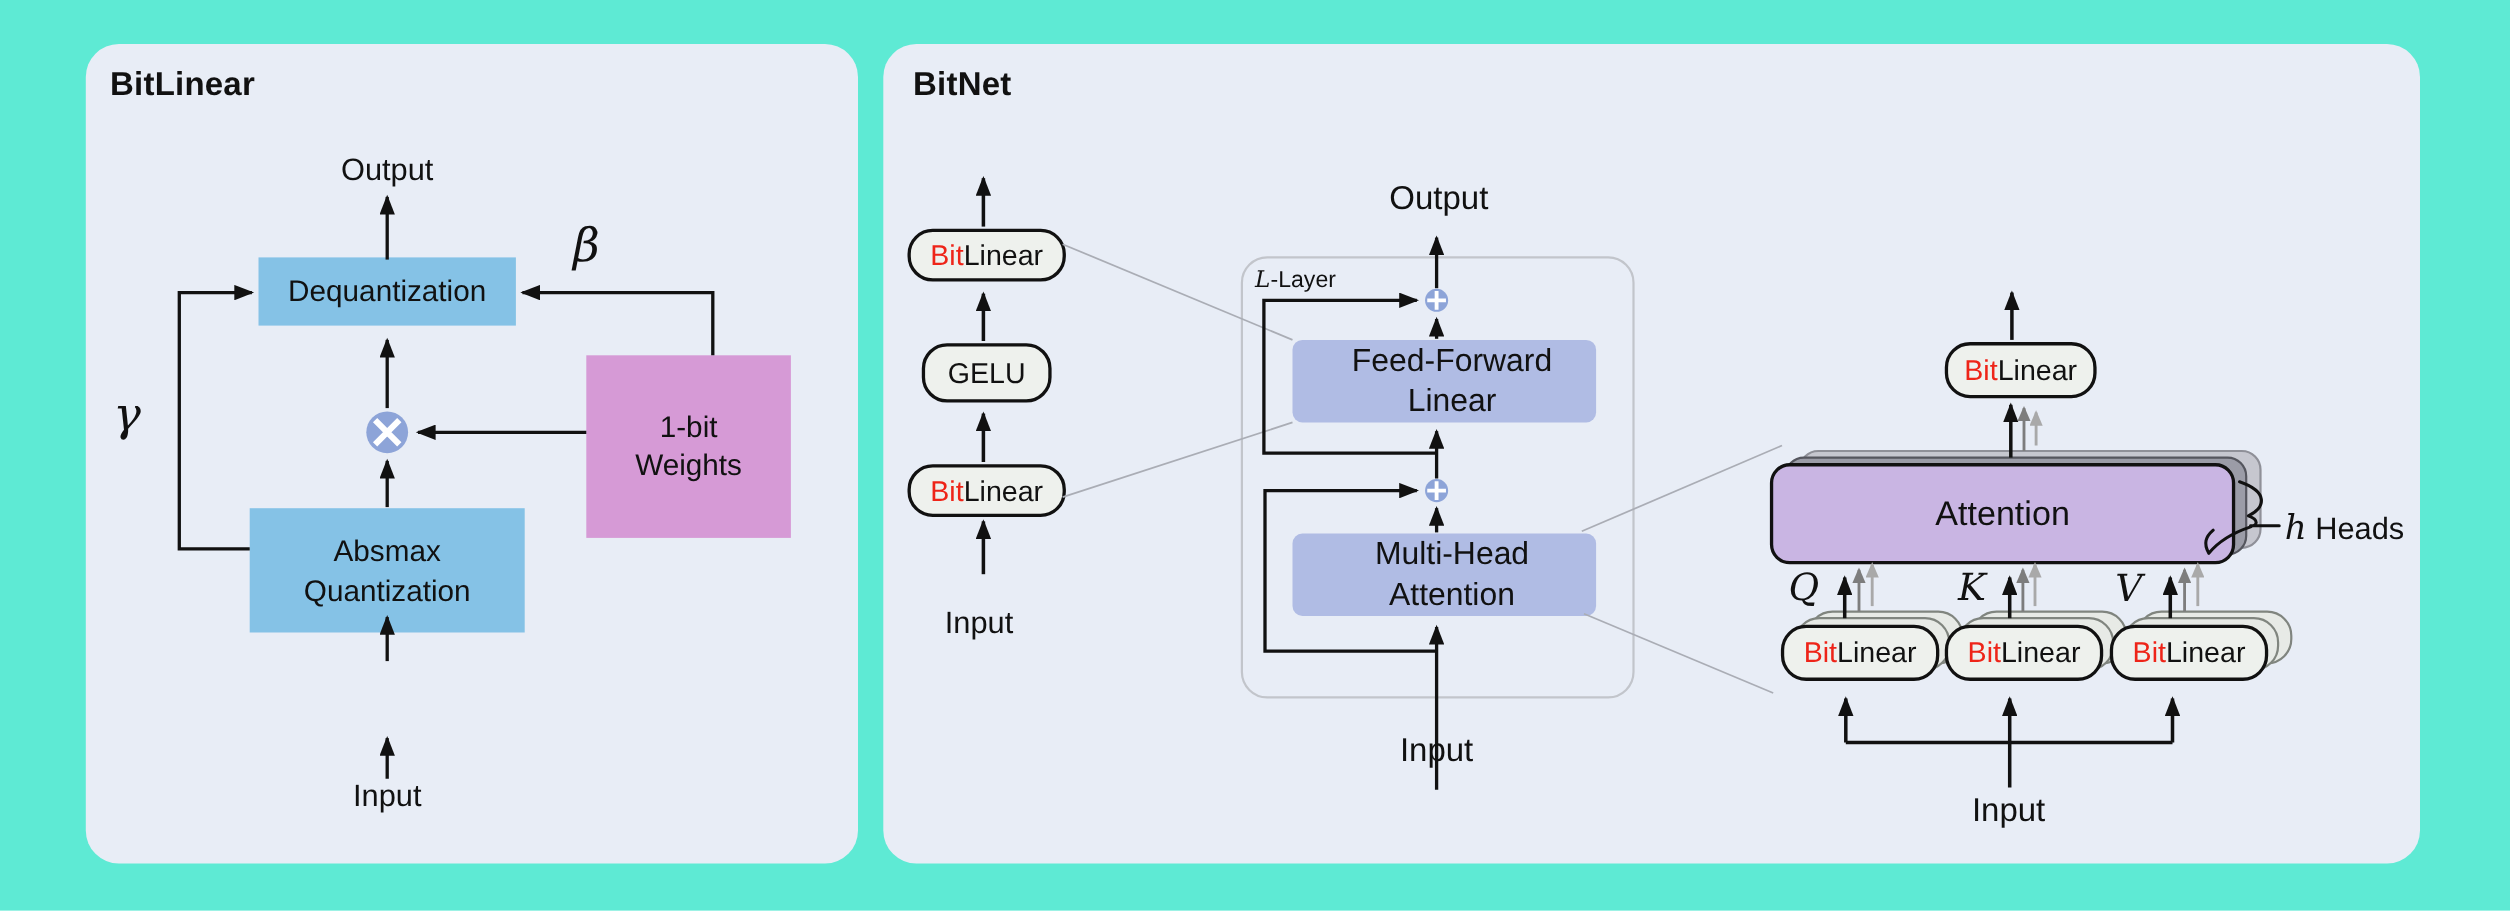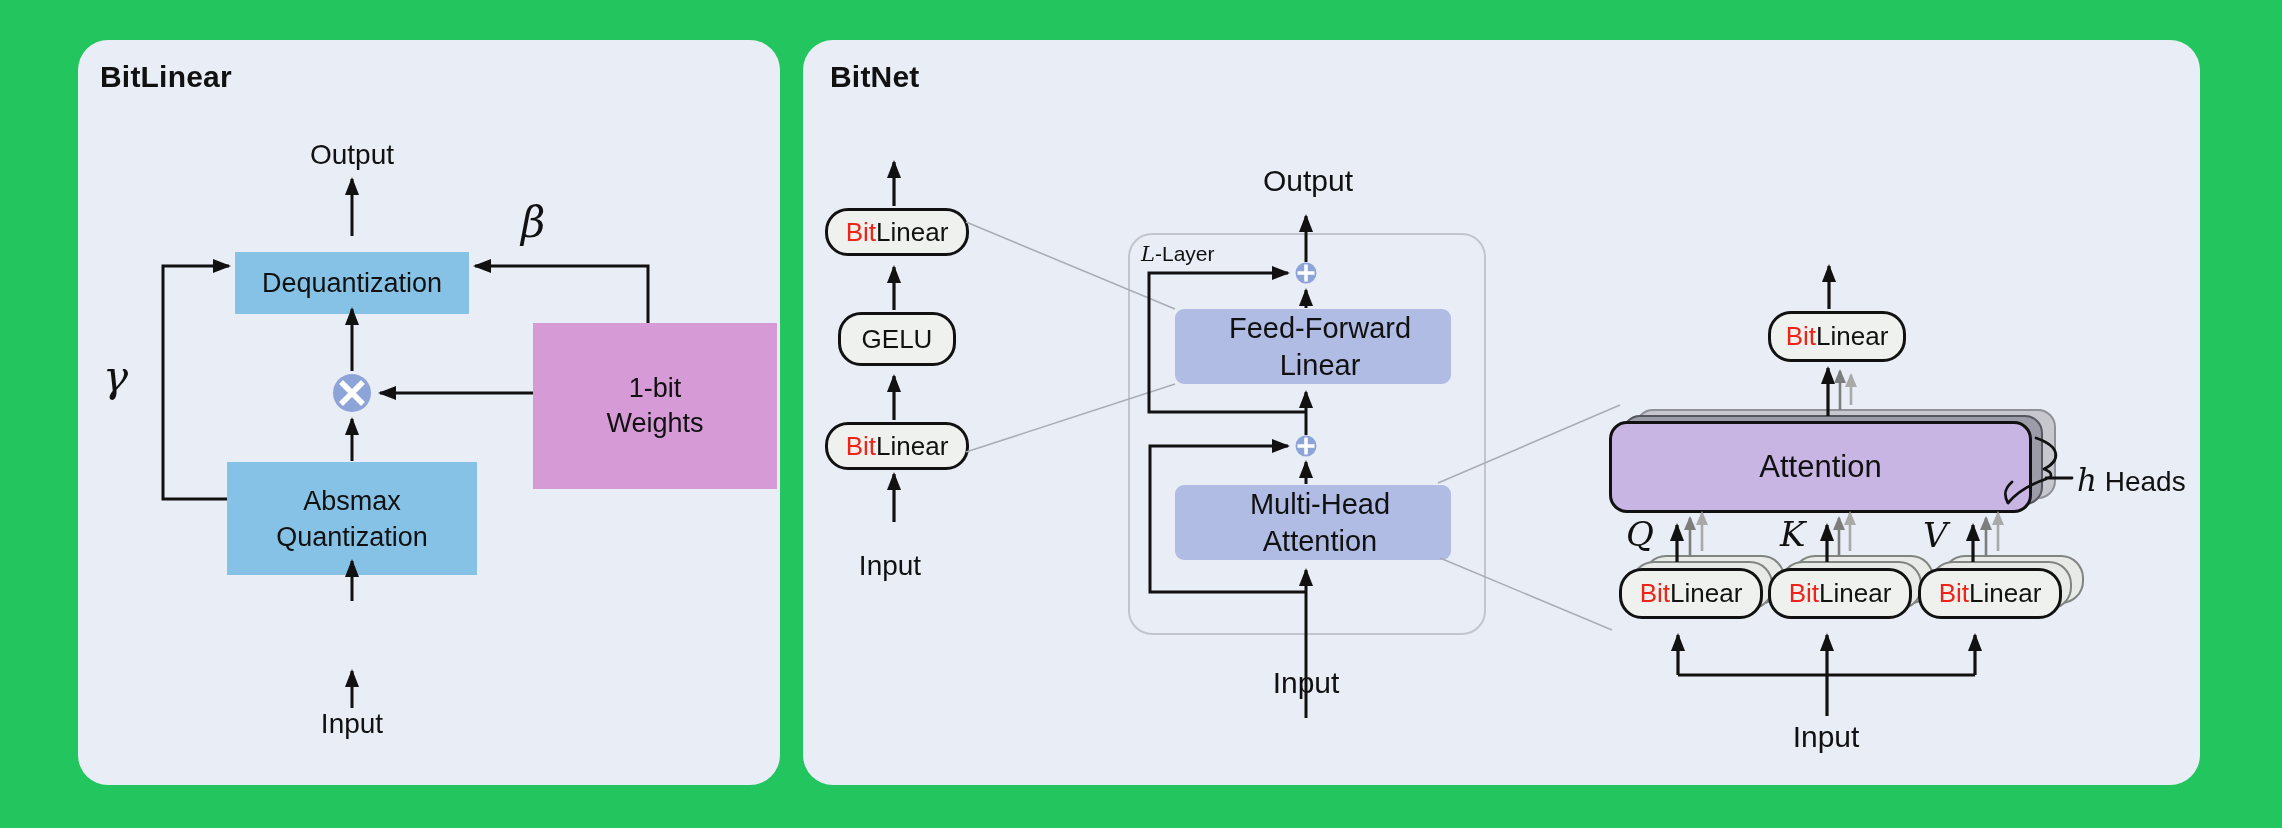--- a/index.html
+++ b/index.html
@@ -1,17 +1,17 @@
 <!DOCTYPE html>
 <html style="--panel-bg: #e8edf6; --box-blue: #85c2e6; --box-pink: #d69ad6; --box-periwinkle: #b0bce4; --box-purple: #c9b5e3; --circle-blue: #8da4d8; --pill-bg: #eef1ed; --pill-ghost-bg: #e7eae6; --bit-red: #ee2418; --line-black: #111111; --arrow-gray-dark: #7d7d7d; --arrow-gray-light: #a9a9a9; --stack-dark: #9b9ca7; --stack-light: #c6c7cf; --llayer-border: #c2c5cb; --diagonal-gray: #aaadb5;"><head>
 <meta charset="utf-8">
 <style>
   html,body{margin:0;padding:0;background:#ffffff;}
   #canvas{
-    position:relative;width:2282px;height:828px;background:#22c55e;
+    position:relative;width:2282px;height:828px;background:#5eead4;
     font-family:"Liberation Sans", sans-serif;color:#111;overflow:hidden;
   }
   .panel{position:absolute;border-radius:30px;background:var(--panel-bg);}
   .panel-title{position:absolute;font-size:30px;font-weight:bold;letter-spacing:.2px;}
   .lbl{position:absolute;white-space:nowrap;}
   .center{transform:translateX(-50%);}
   .box{position:absolute;display:flex;flex-direction:column;align-items:center;justify-content:center;text-align:center;}
   .bluebox{background:var(--box-blue);font-size:27px;line-height:36px;}
   .pinkbox{background:var(--box-pink);font-size:27px;line-height:35px;}
   .periwinkle{background:var(--box-periwinkle);border-radius:9px;font-size:29px;line-height:37px;padding-left:14px;}
@@ -37,28 +37,28 @@
 </head>
 <body>
 
 <div id="canvas">
 
   <div class="panel" style="left:78px;top:40px;width:702px;height:745px;"></div>
   <div class="panel-title" style="left:100px;top:60px;">BitLinear</div>
 
   <div class="lbl center" style="left:352px;top:139px;font-size:28px;">Output</div>
 
-  <div class="box bluebox" style="left:235px;top:252px;width:234px;height:62px;">
+  <div class="box bluebox" style="left:235px;top:234px;width:234px;height:62px;">
     <span>Dequantization</span>
   </div>
 
   <div class="lbl mathit" style="left:521px;top:198px;font-size:42px;">β</div>
   <div class="lbl mathit" style="left:103px;top:352px;font-size:42px;">γ</div>
 
-  <div class="box pinkbox" style="left:533px;top:323px;width:244px;height:166px;">
+  <div class="box pinkbox" style="left:533px;top:323px;width:186px;height:166px;">
     <span>1-bit</span>
     <span>Weights</span>
   </div>
 
   <div class="box bluebox" style="left:227px;top:462px;width:250px;height:113px;">
     <span>Absmax</span>
     <span>Quantization</span>
   </div>
 
 

